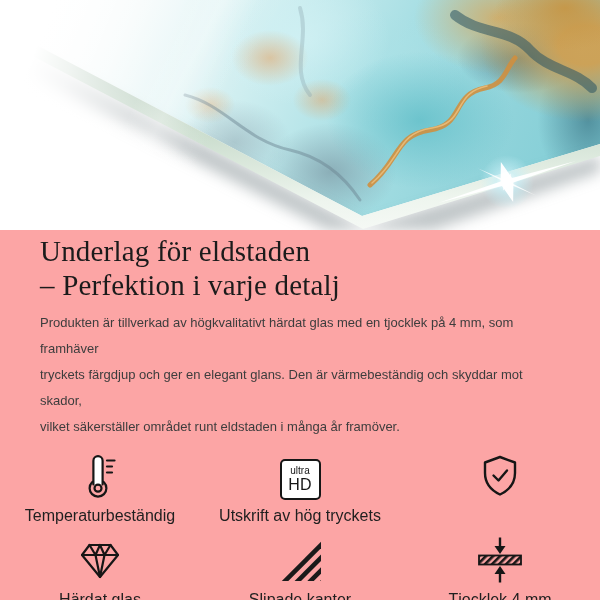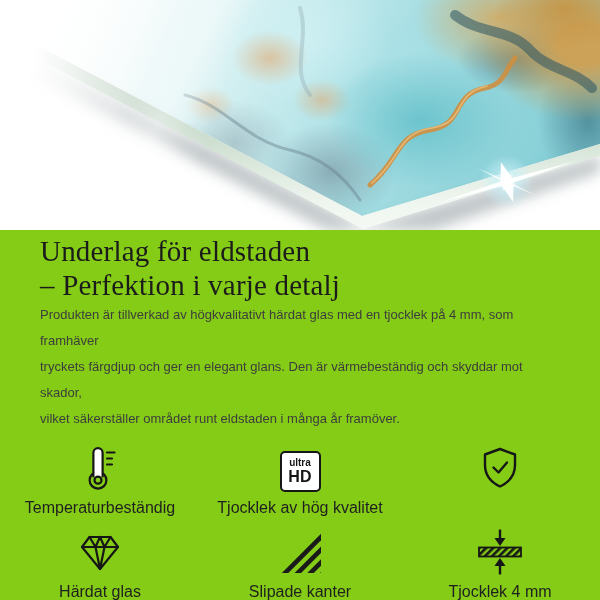--- a/index.html
+++ b/index.html
@@ -1,17 +1,17 @@
 <!DOCTYPE html>
 <html><head>
 <meta charset="utf-8">
 <style>
   html,body{margin:0;padding:0;background:#fff;}
   body{width:600px;height:600px;font-family:"Liberation Sans",sans-serif;}
-  .page{position:relative;width:600px;height:600px;background:#84cc16;overflow:hidden;}
+  .page{position:relative;width:600px;height:600px;background:#fca5a5;overflow:hidden;}
 
   
   .hero{position:relative;width:600px;height:230px;background:#fff;overflow:hidden;}
   .glass{position:absolute;inset:0;clip-path:polygon(0 0,600px 0,600px 144px,362px 216px,0 26px);}
   .glass-art{
     position:absolute;inset:0;
     background:
       radial-gradient(100px 60px at 565px 8px,  rgba(198,150,70,.92), transparent 70%),
       radial-gradient(150px 110px at 585px 45px, rgba(208,160,82,.95) 18%, rgba(208,160,82,0) 70%),
       radial-gradient(120px 80px at 498px 18px, rgba(214,170,96,.85), transparent 70%),
@@ -49,35 +49,35 @@
   .sparkle{position:absolute;left:432px;top:137px;width:150px;height:90px;}
 
   
   .content{padding:4px 40px 0;}
   .title{
     margin:0;white-space:pre-line;color:#1b1b1b;font-weight:400;
     font-family:"Liberation Serif","DejaVu Serif",serif;
     font-size:29px;line-height:34px;letter-spacing:.2px;
   }
   .desc{
-    margin:0 0 0;white-space:pre-line;color:#3d3d3d;
+    margin:8px 0 0;white-space:pre-line;color:#3d3d3d;
     font-size:13px;line-height:26px;
   }
 
   
   .features{margin-top:12px;display:grid;grid-template-columns:repeat(3,1fr);row-gap:13px;}
   .feature{display:flex;flex-direction:column;align-items:center;}
   .icon{height:48px;display:flex;align-items:flex-end;justify-content:center;}
   .flabel{margin-top:9px;font-size:16px;line-height:14px;color:#1f1f1f;}
   .hd-box{
     box-sizing:border-box;width:41px;height:41px;border:2.5px solid #161616;border-radius:5px;
     display:flex;flex-direction:column;align-items:center;justify-content:center;background:#fff;
   }
-  .hd-top{font-weight:700;font-size:10px;line-height:10px;color:#161616;text-align:right;}
-  .hd-bottom{font-weight:700;font-size:16px;line-height:17px;letter-spacing:.3px;color:#161616;}
+  .hd-top{font-weight:400;font-size:10px;line-height:10px;color:#161616;text-align:right;}
+  .hd-bottom{font-weight:400;font-size:16px;line-height:17px;letter-spacing:.3px;color:#161616;}
   svg .stroke{fill:none;stroke:#161616;stroke-width:2.2;stroke-linecap:round;stroke-linejoin:round;}
 </style>
 </head>
 <body>
 
 <div class="page">
 
   <section class="hero">
     <div class="glass">
       <div class="glass-art"></div>
@@ -139,21 +139,21 @@
       <div class="flabel">Temperaturbeständig</div>
     </div>
 
     <div class="feature">
       <div class="icon">
         <div class="hd-box">
           <span class="hd-top">ultra</span>
           <span class="hd-bottom">HD</span>
         </div>
       </div>
-      <div class="flabel">Tjocklek av hög kvalitet</div>
+      <div class="flabel">Utskrift av hög tryckets</div>
     </div>
 
     <div class="feature">
       <div class="icon">
         <svg width="48" height="48" viewBox="0 0 48 48">
           <path class="stroke" style="stroke-width:2.4" d="M24 5 L39 10.5 L39 21 C39 31.5 32.5 38.5 24 42.5 C15.5 38.5 9 31.5 9 21 L9 10.5 Z"></path>
           <polyline class="stroke" style="stroke-width:2.4" points="17.5 23.5 22.5 28.5 31 18.5"></polyline>
         </svg>
       </div>
     </div>

